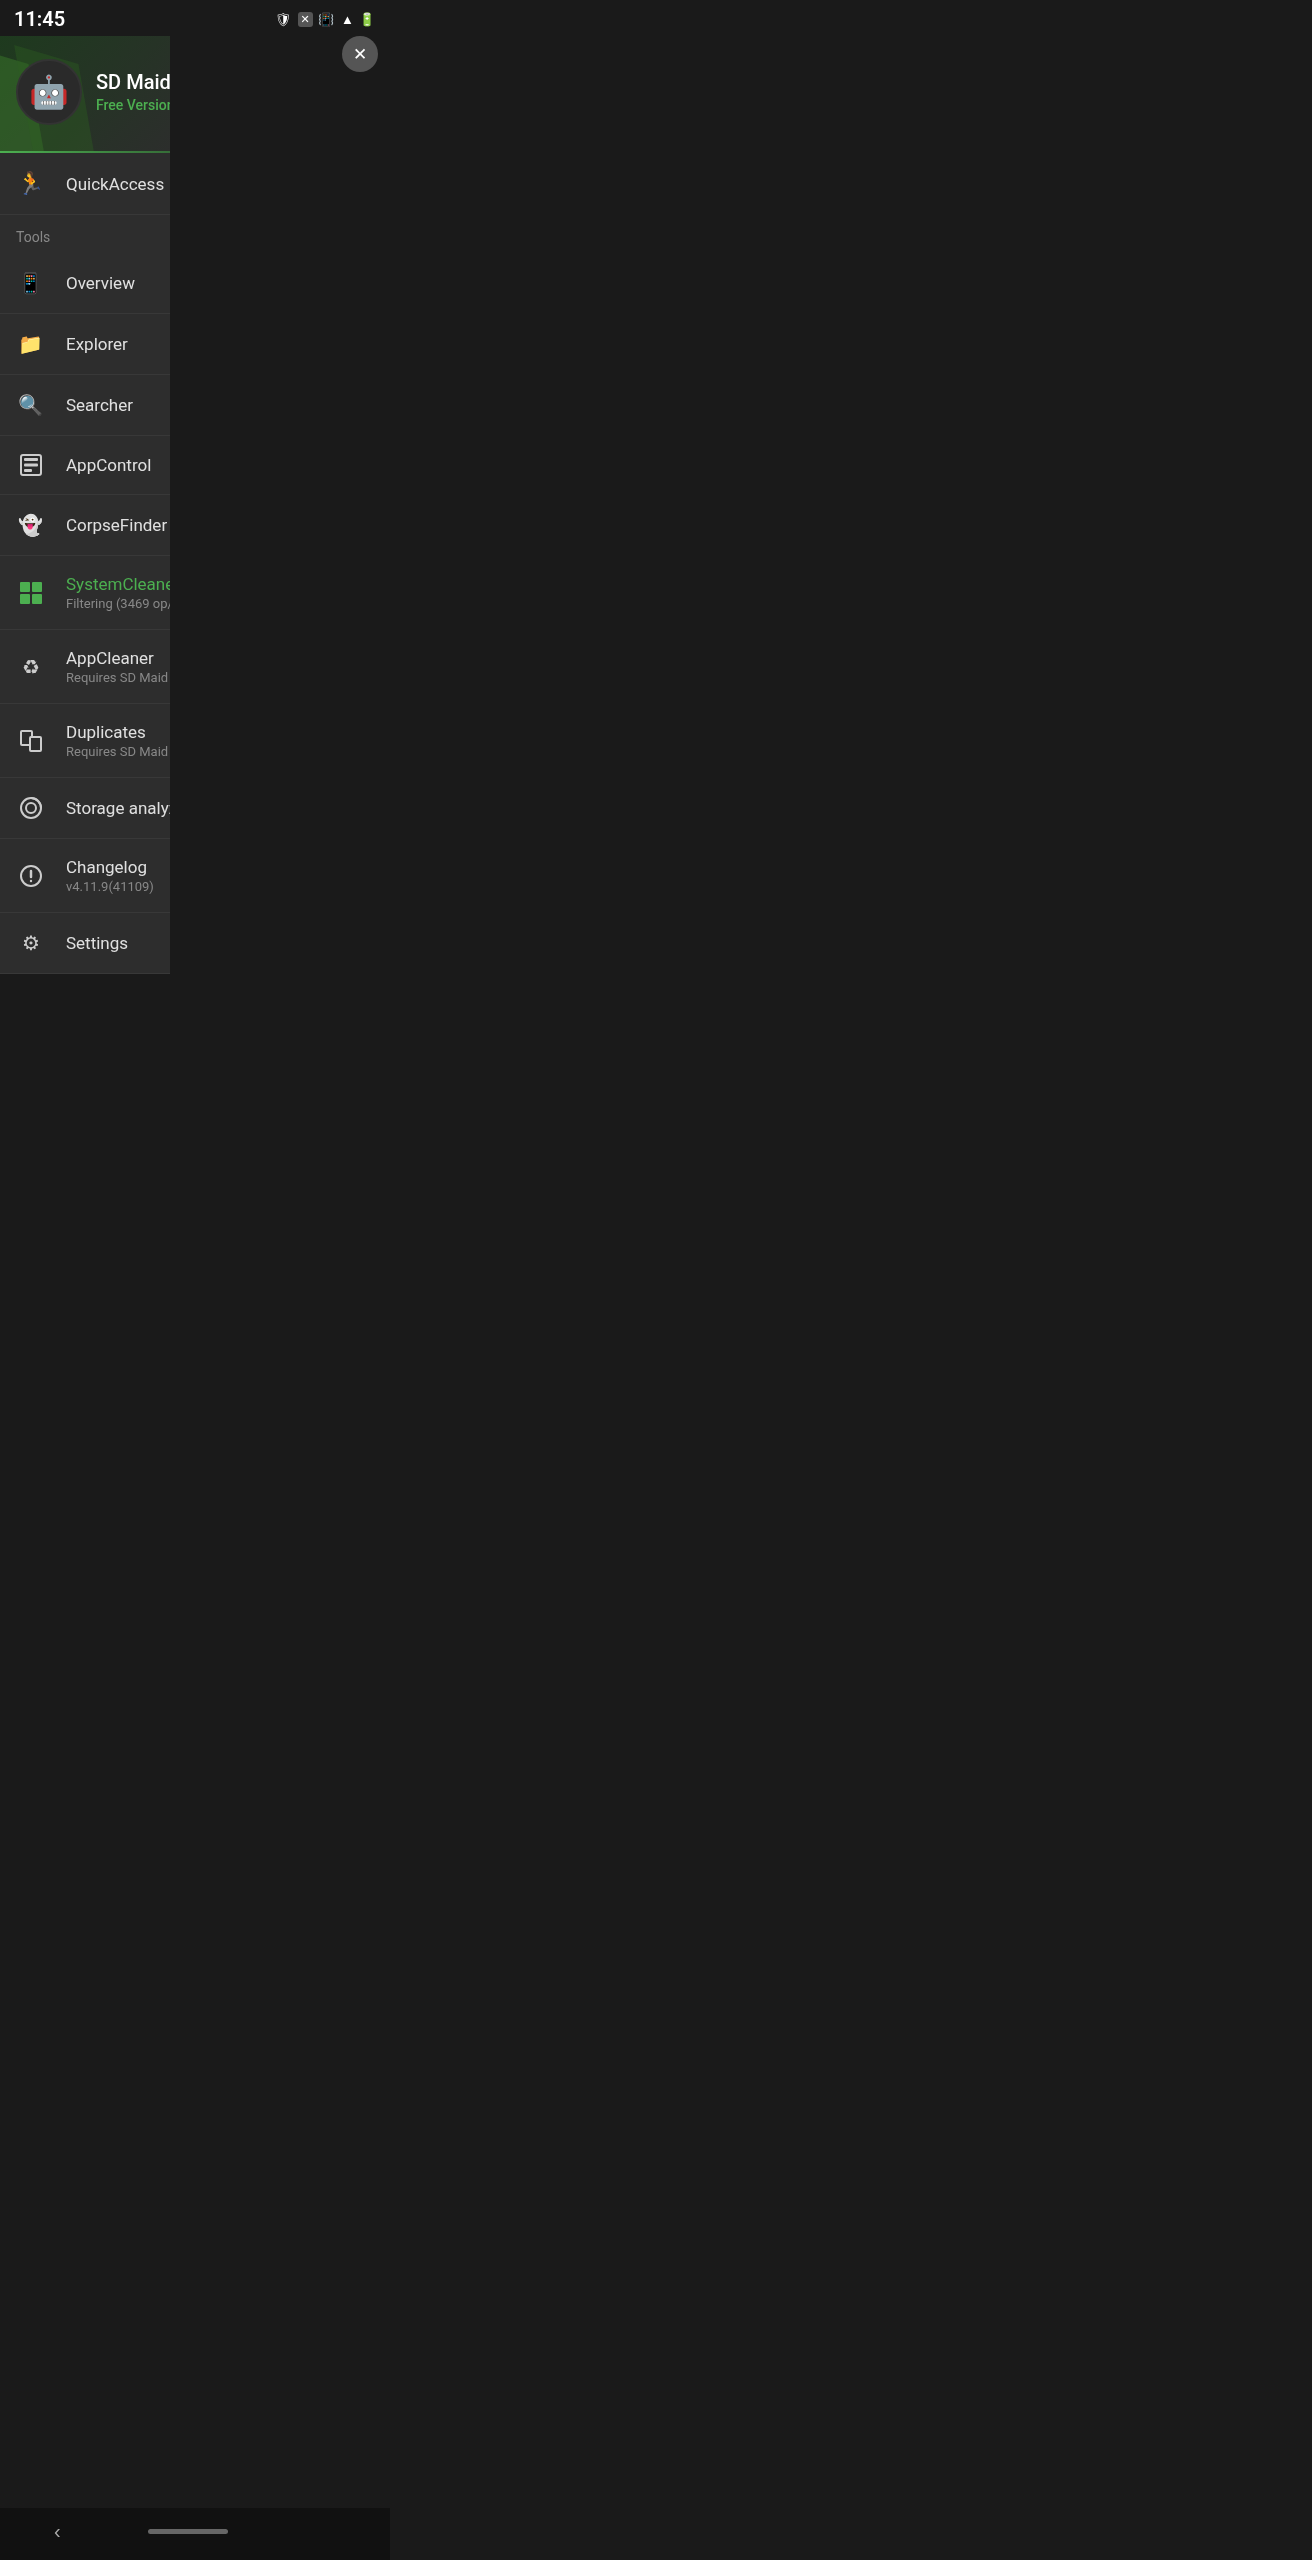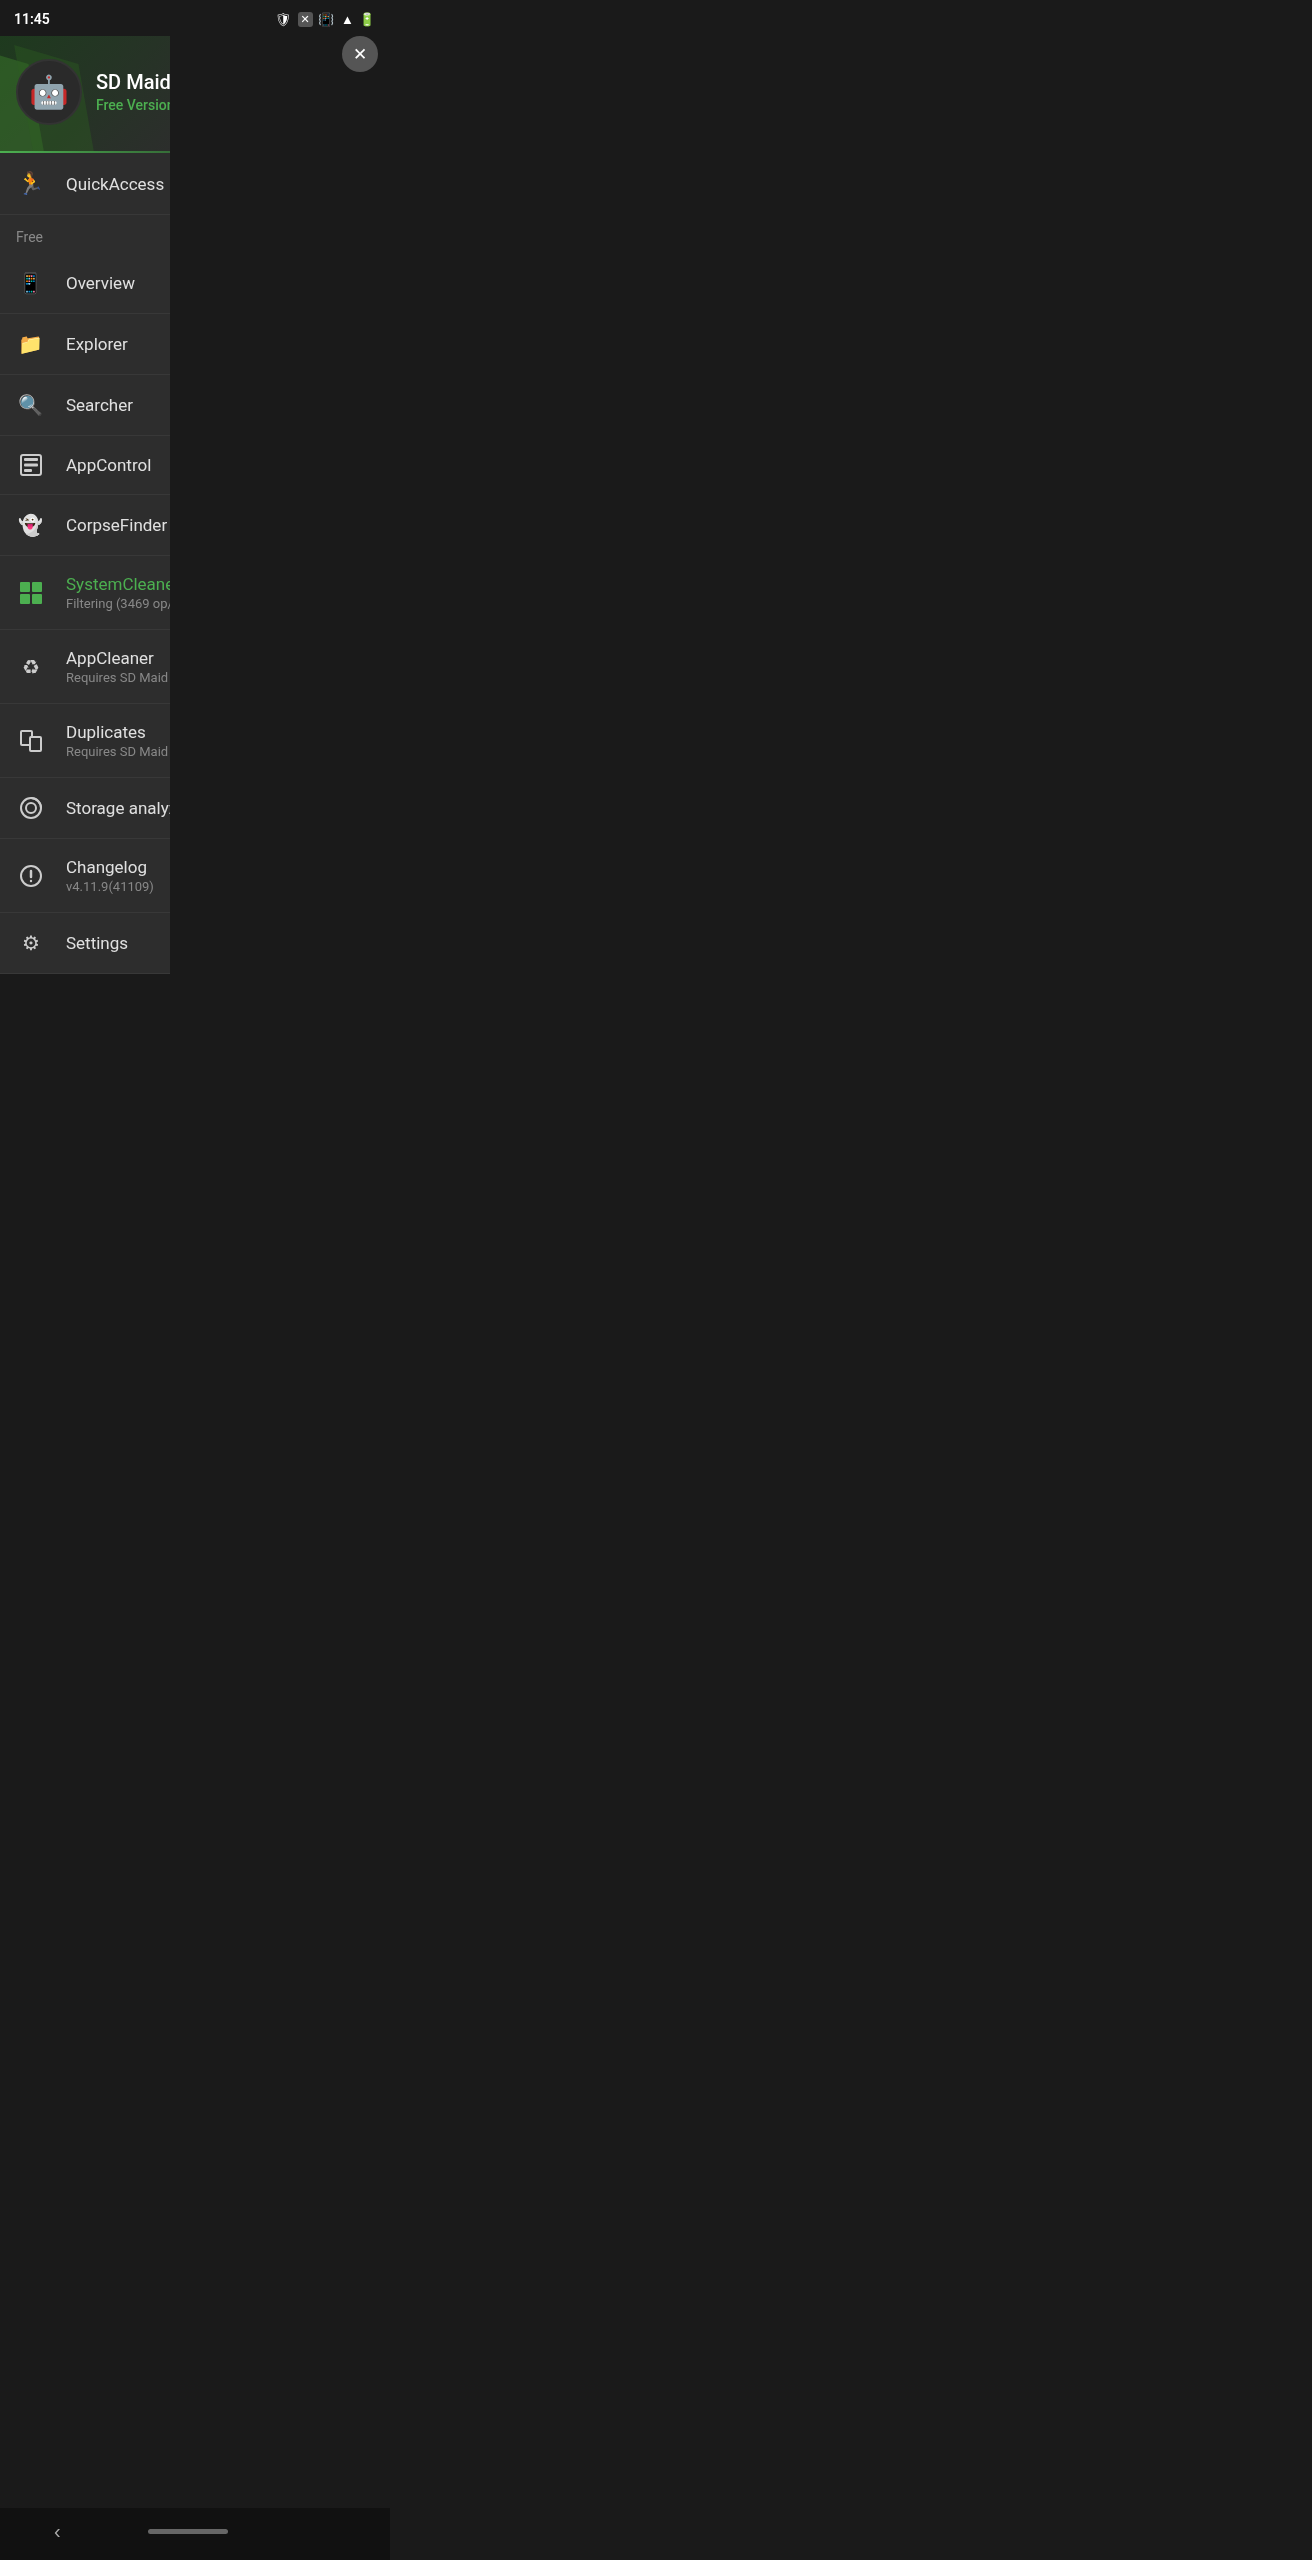--- a/index.html
+++ b/index.html
@@ -17,21 +17,21 @@
     
     .status-bar {
       display: flex;
       justify-content: space-between;
       align-items: center;
       padding: 8px 14px 6px;
       background: #1a1a1a;
       height: 36px;
     }
     .status-time {
-      font-size: 14px;
+      font-size: 20px;
       font-weight: 600;
       color: #fff;
     }
     .status-icons {
       display: flex;
       align-items: center;
       gap: 6px;
     }
     .status-icon {
       color: #fff;
@@ -300,21 +300,21 @@
 <div class="menu-section">
 
   <div class="menu-item">
     <div class="menu-icon">🏃</div>
     <div class="menu-text">
       <div class="menu-label">QuickAccess</div>
     </div>
   </div>
 
   <div class="tools-header">
-    <span>Free</span>
+    <span>Tools</span>
   </div>
 
   <div class="menu-item">
     <div class="menu-icon" style="font-size:20px;">📱</div>
     <div class="menu-text">
       <div class="menu-label">Overview</div>
     </div>
   </div>
 
   <div class="menu-item">

